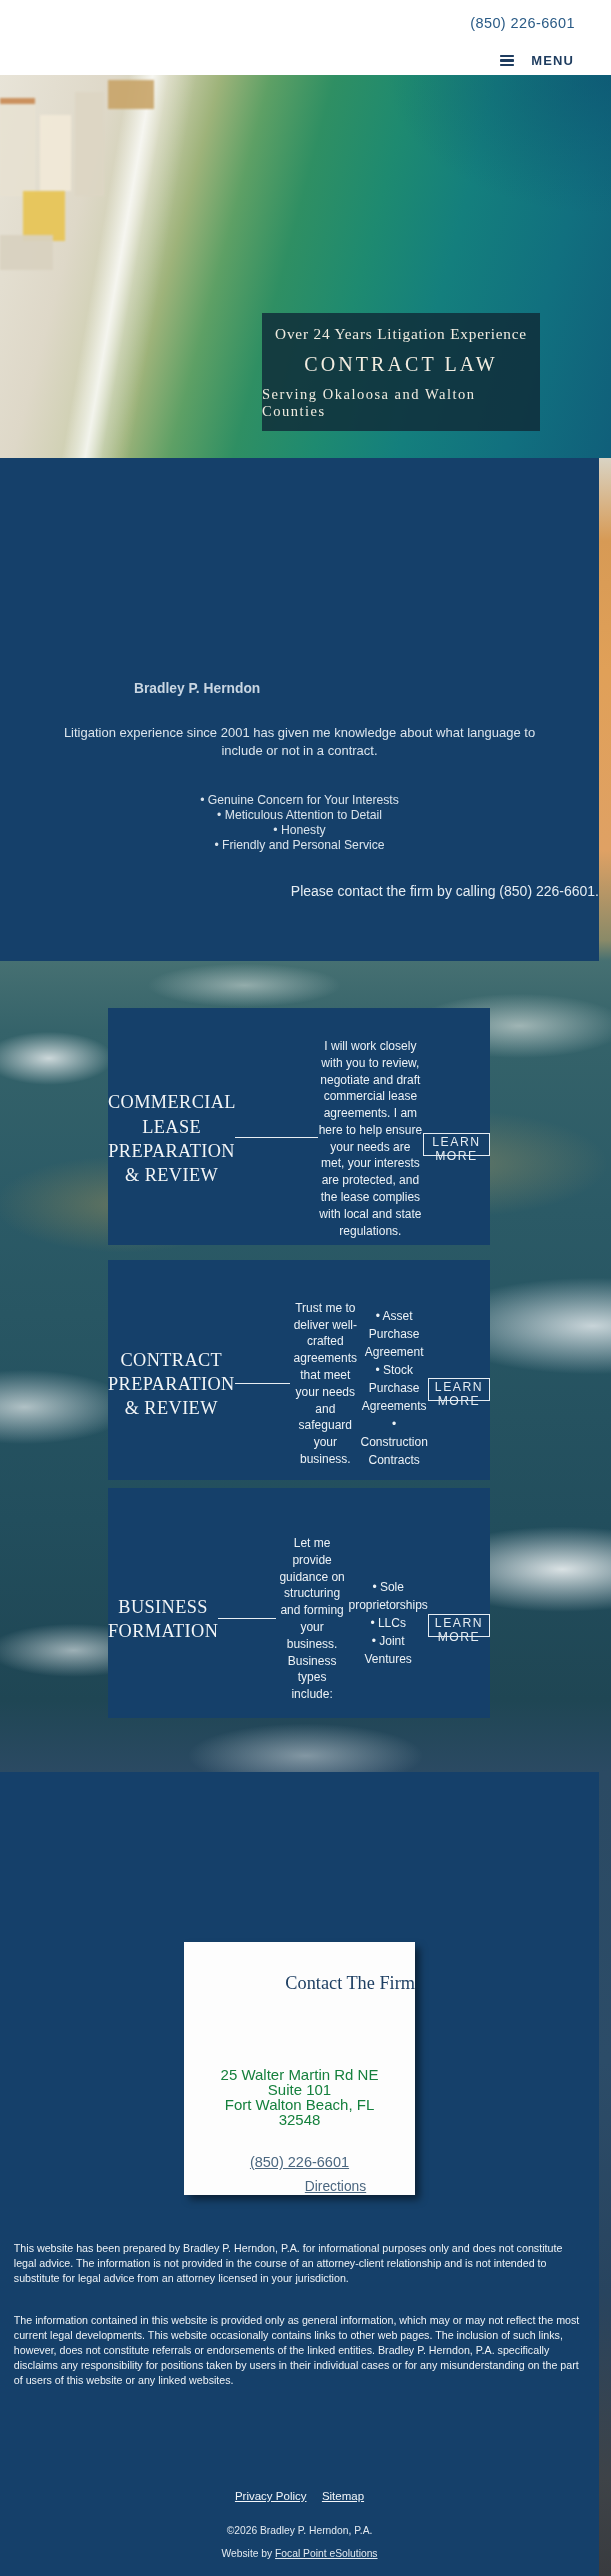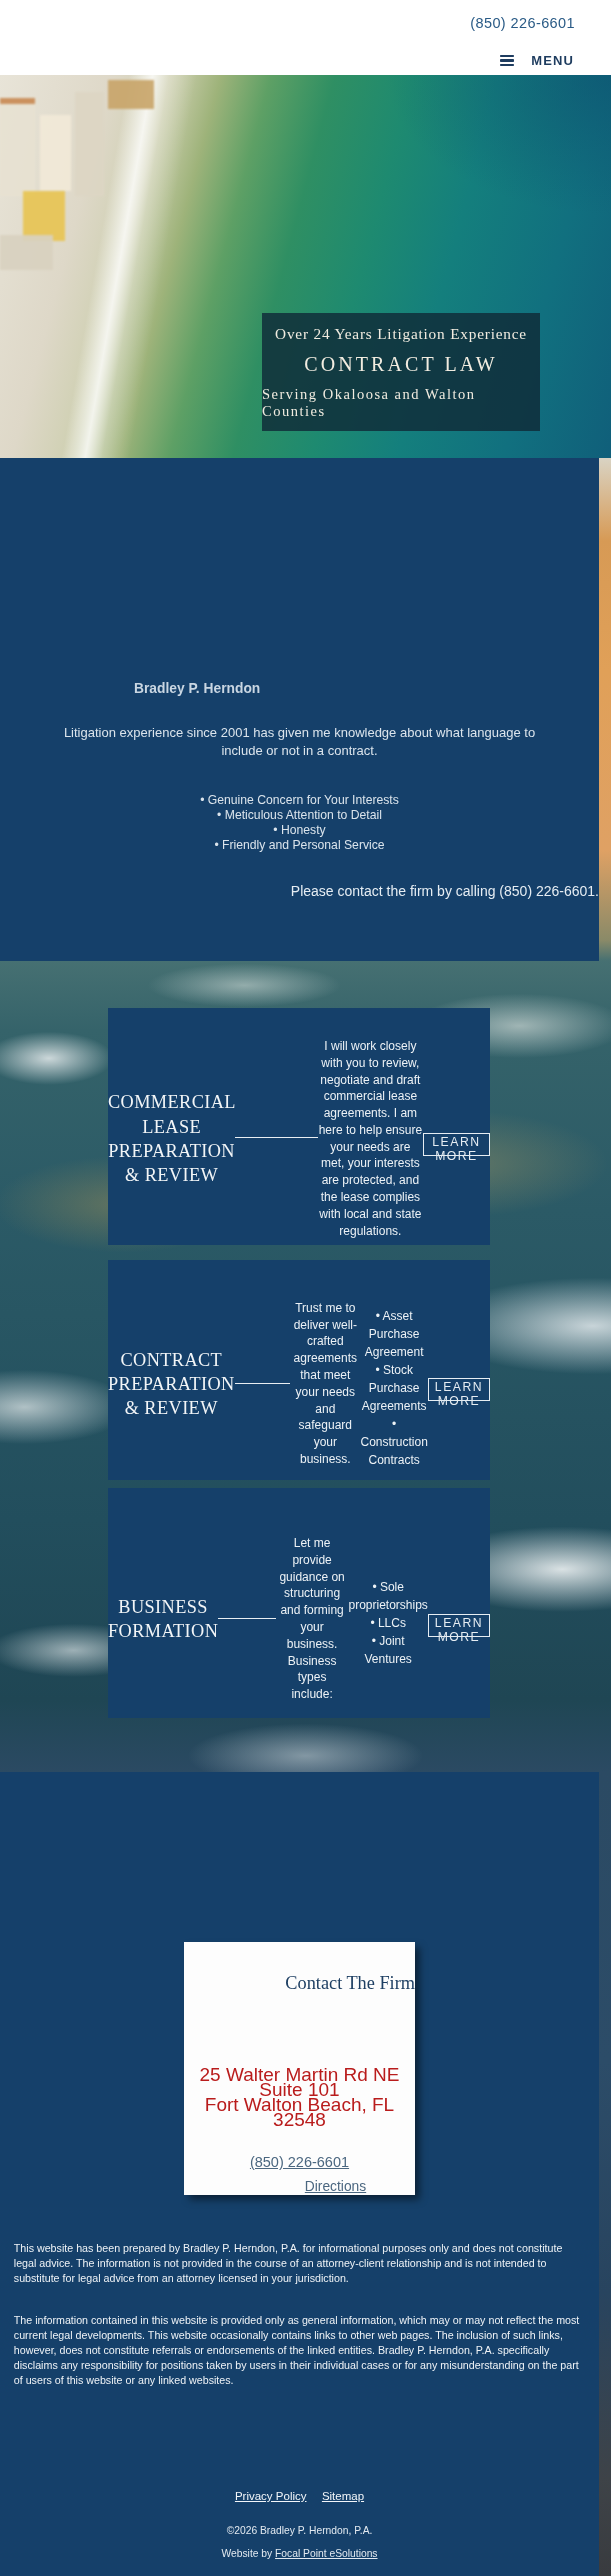--- a/index.html
+++ b/index.html
@@ -78,21 +78,21 @@
   #card2{top:1260px;height:220px;padding-top:27.5px;}
   #card3{top:1488px;height:230px;padding-top:32px;}
 
   
   #footer{position:absolute;left:0;top:1772px;width:599px;height:804px;background:#15406a;z-index:2;}
   #contact-card{position:absolute;left:184px;top:170px;width:231px;height:253px;background:#fdfdfd;
       box-shadow:5.3px 5.3px 7.6px rgba(0,0,0,.5);}
   #contact-title{position:absolute;left:0;top:31px;width:100%;text-align:right;
       font-family:"Liberation Serif",serif;font-size:18.3px;color:#1e3f63;}
   #contact-address{position:absolute;left:0;top:125px;width:100%;text-align:center;
-      font-size:19px;line-height:15px;color:#b91c1c;}
+      font-size:15px;line-height:15px;color:#15803d;}
   #contact-phone{position:absolute;left:0;top:212px;width:100%;text-align:center;
       font-size:14.5px;color:#4b6780;}
   #contact-phone span, #contact-directions span{text-decoration:underline;cursor:pointer;}
   #contact-directions{position:absolute;left:0;top:237px;width:100%;text-align:center;
       font-size:13.8px;color:#4b6780;padding-left:36px;}
   .disc{position:absolute;left:13.8px;width:571px;font-size:10.7px;line-height:15px;color:#eef2f6;}
   #disc1{top:469px;} #disc2{top:541px;} #disc3{top:640px;}
   #footer-links{position:absolute;left:0;top:718px;width:100%;text-align:center;
       font-size:11.5px;color:#f2f6fa;}
   #footer-links a{color:#f2f6fa;text-decoration:underline;margin:0 6.1px;cursor:pointer;}

